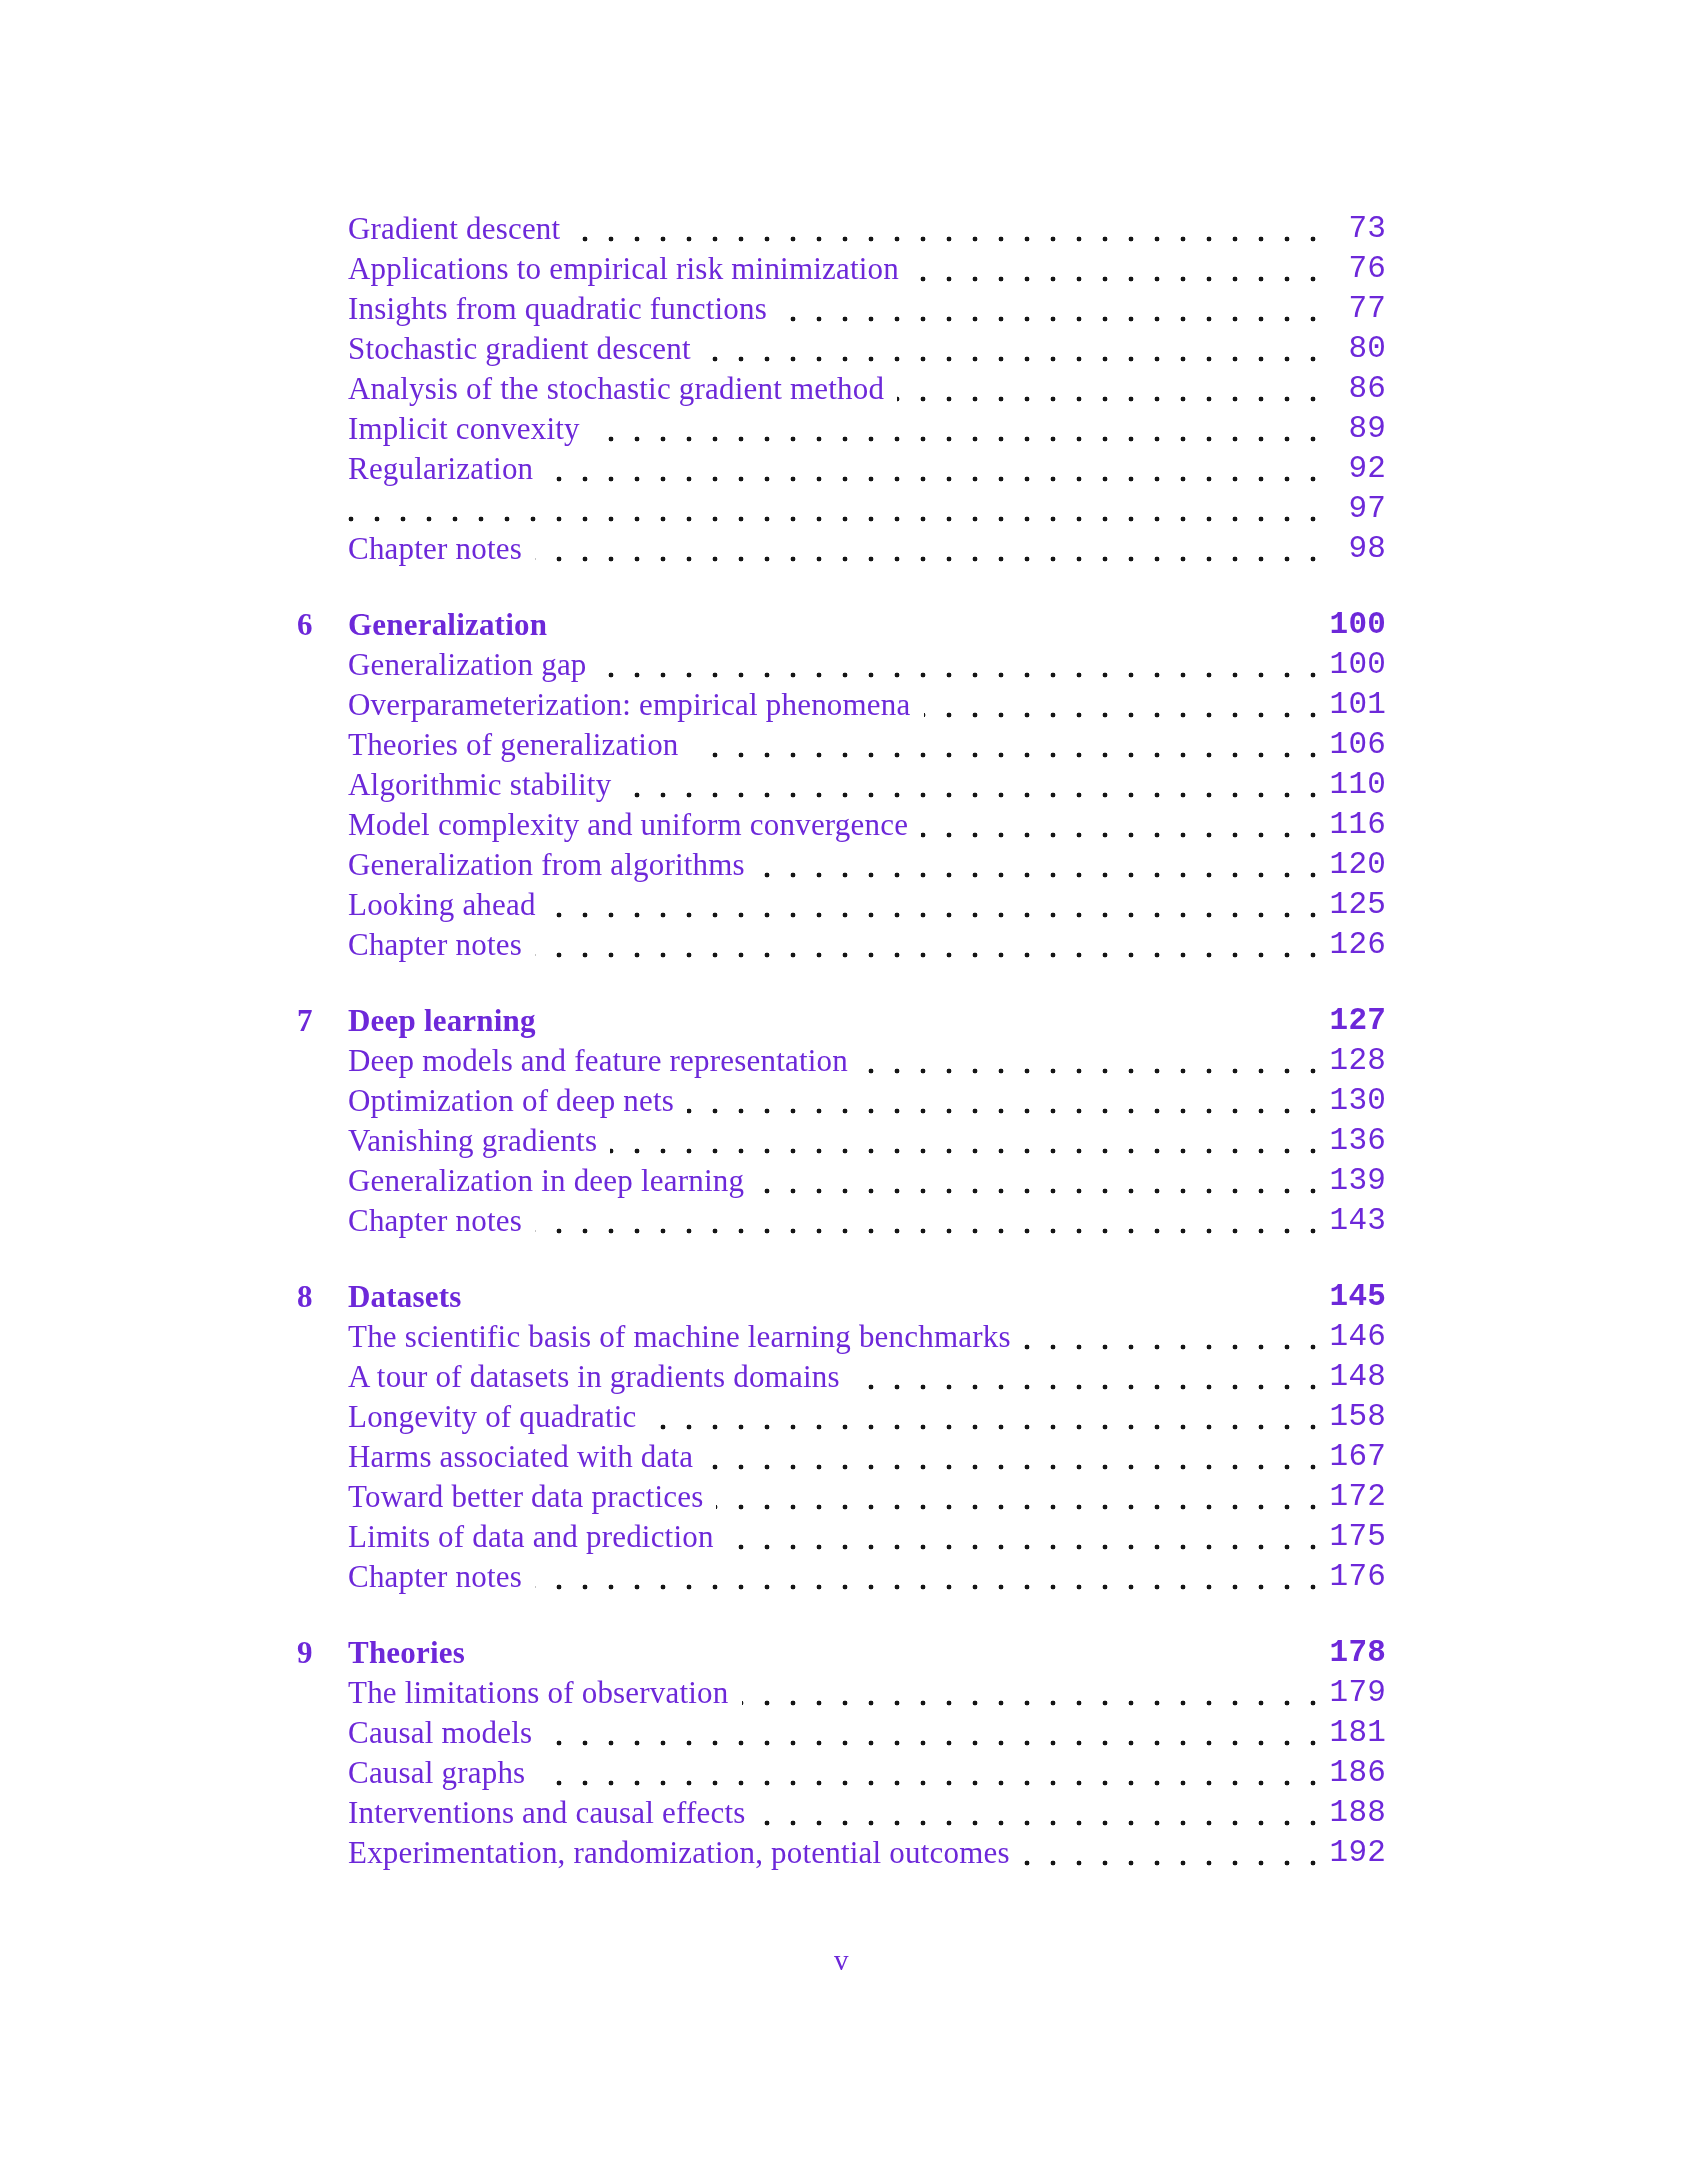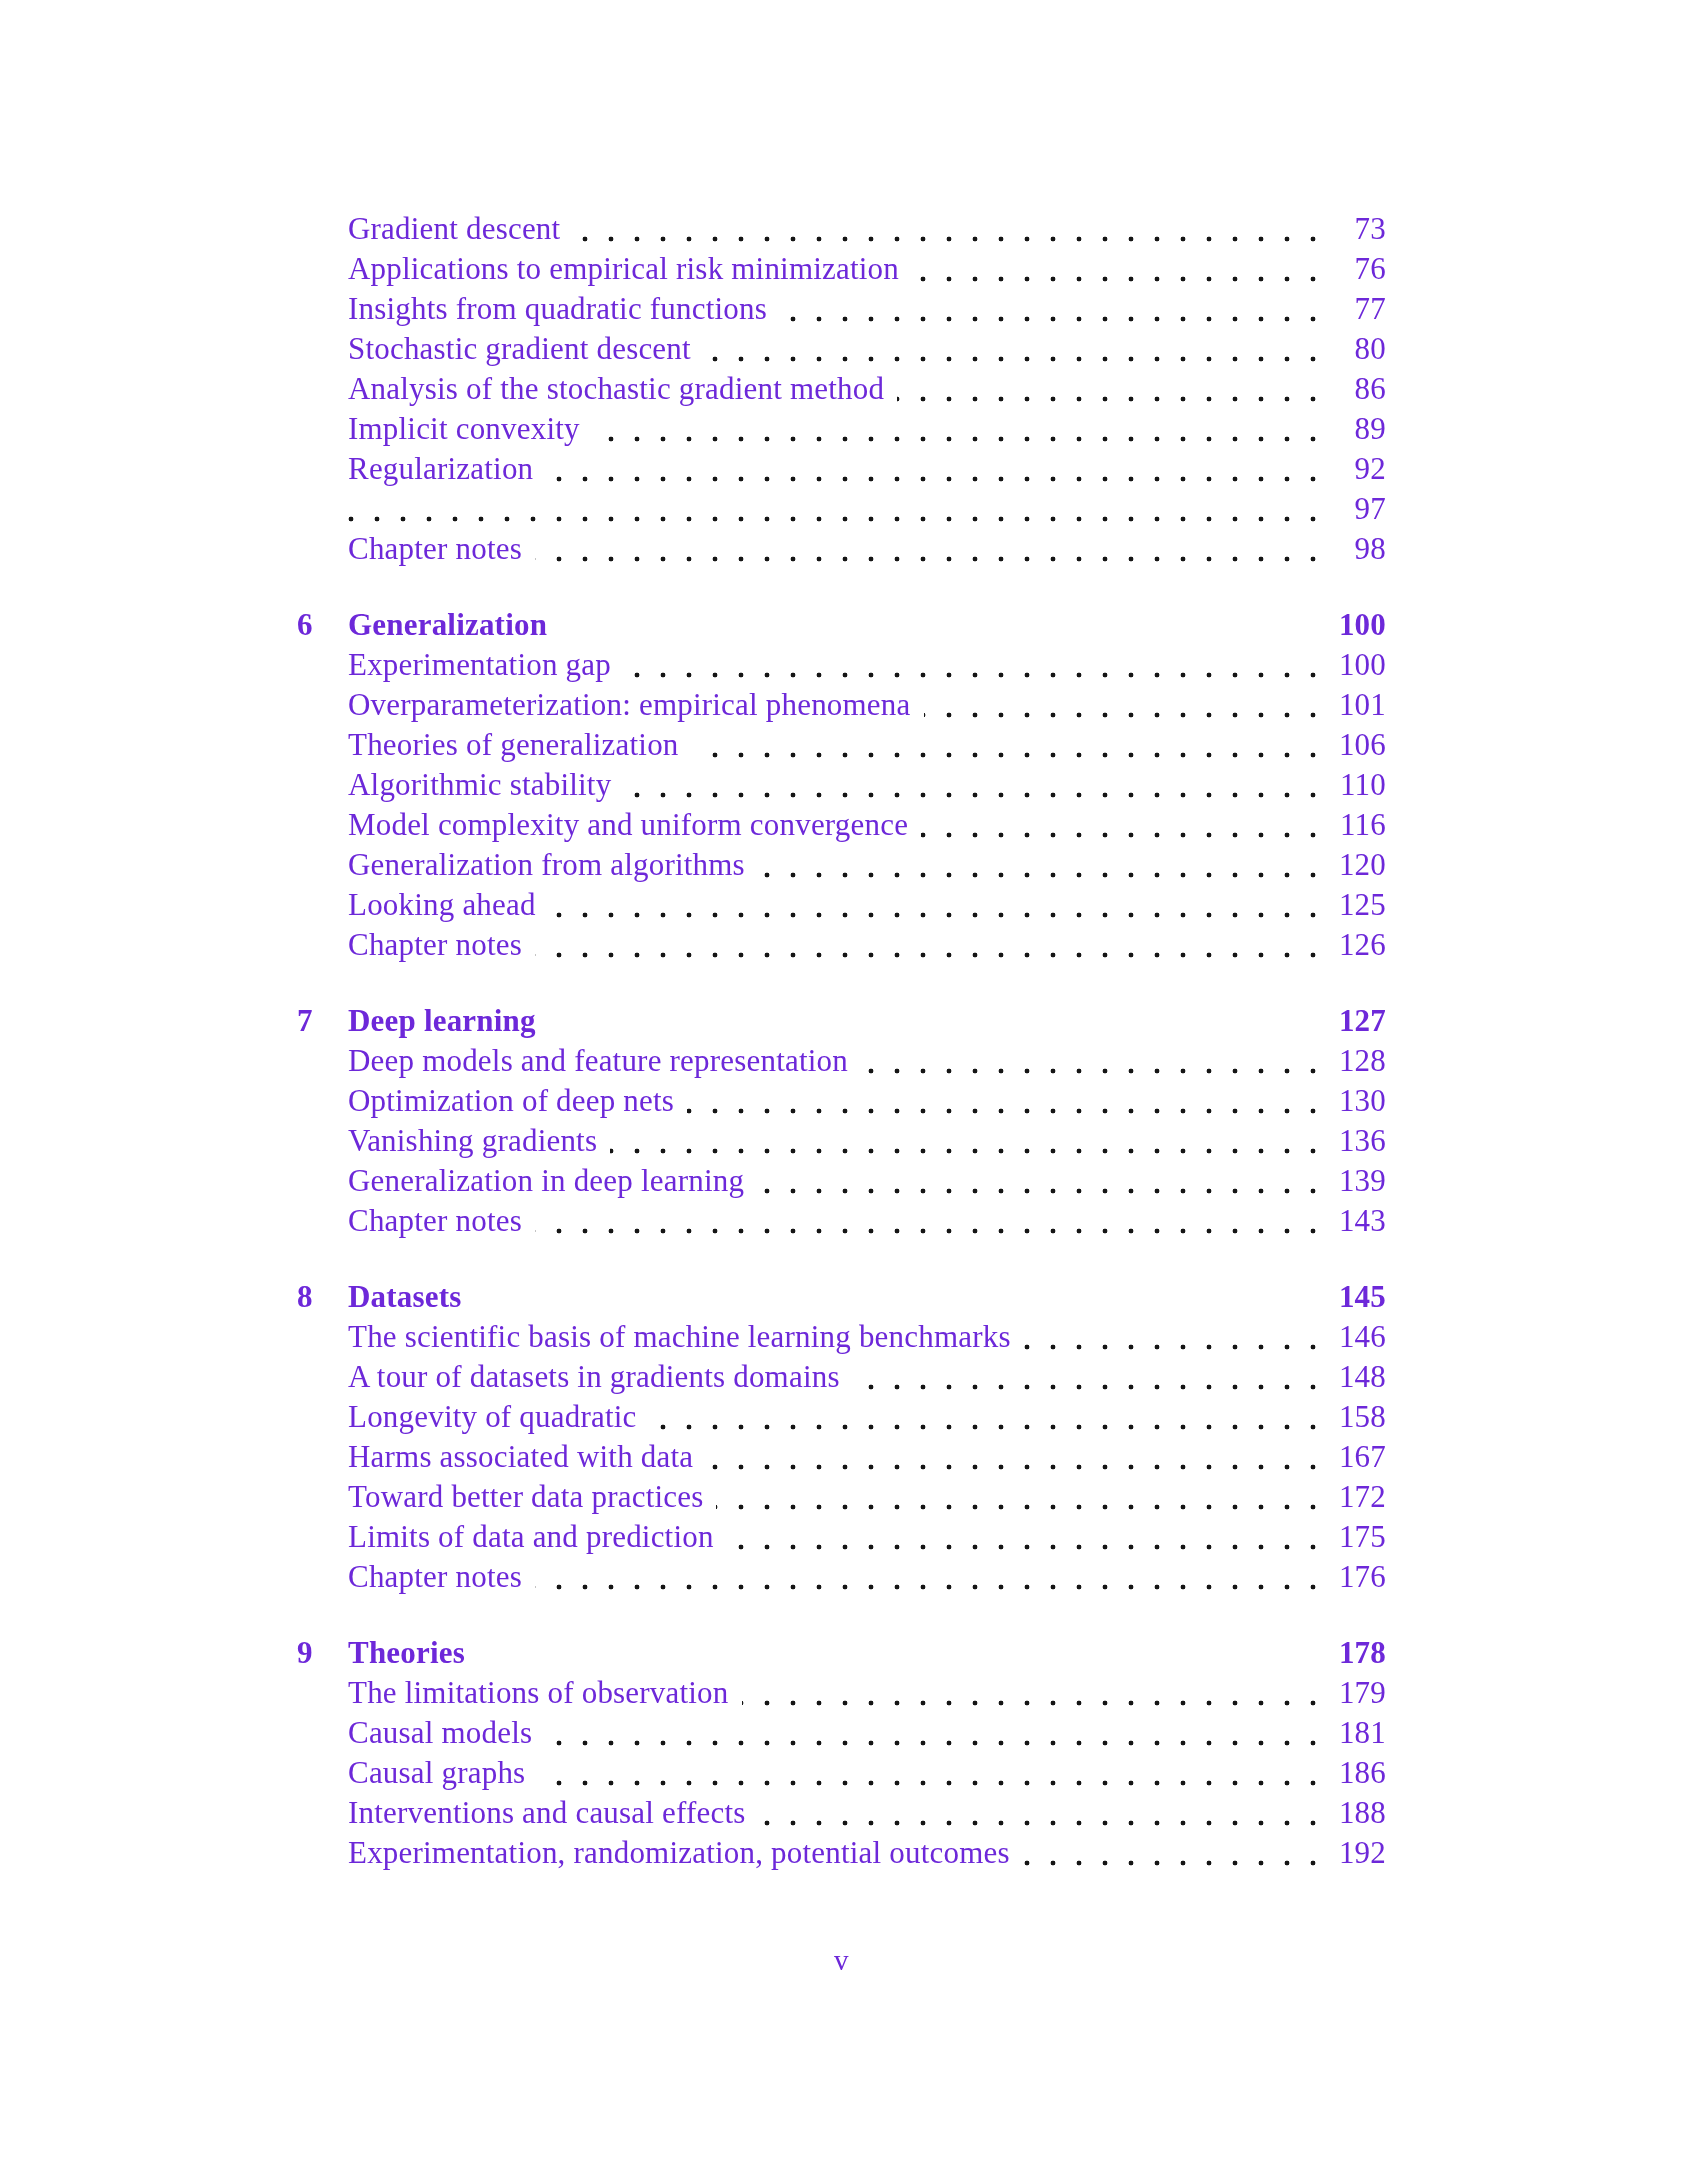--- a/index.html
+++ b/index.html
@@ -52,20 +52,21 @@
   .page-num {
     position: absolute;
     right: 0;
     top: 0;
     z-index: 1;
     background: #ffffff;
     padding-left: 10px;
     text-align: center;
     font-variant-numeric: oldstyle-nums;
     font-feature-settings: "onum";
+    font-family: Liberation Mono, monospace;
   }
   .leader {
     position: absolute;
     left: 51px;
     right: 69px;
     bottom: 7px;
     height: 6px;
     z-index: 0;
     background-image: radial-gradient(circle at 3px 3px, #151515 2.1px, rgba(0,0,0,0) 2.7px);
     background-size: 26px 6px;
@@ -141,21 +142,21 @@
         <span class="page-num">98</span>
       </div>
       <div class="row chapter-row">
         <span class="num">6</span>
         <span class="title">Generalization</span>
         <span class="page-num">100</span>
       </div>
       <div class="row entry-row">
         <span class="num"></span>
         <div class="leader"></div>
-        <span class="title">Experimentation gap</span>
+        <span class="title">Generalization gap</span>
         <span class="page-num">100</span>
       </div>
       <div class="row entry-row">
         <span class="num"></span>
         <div class="leader"></div>
         <span class="title">Overparameterization: empirical phenomena</span>
         <span class="page-num">101</span>
       </div>
       <div class="row entry-row">
         <span class="num"></span>

